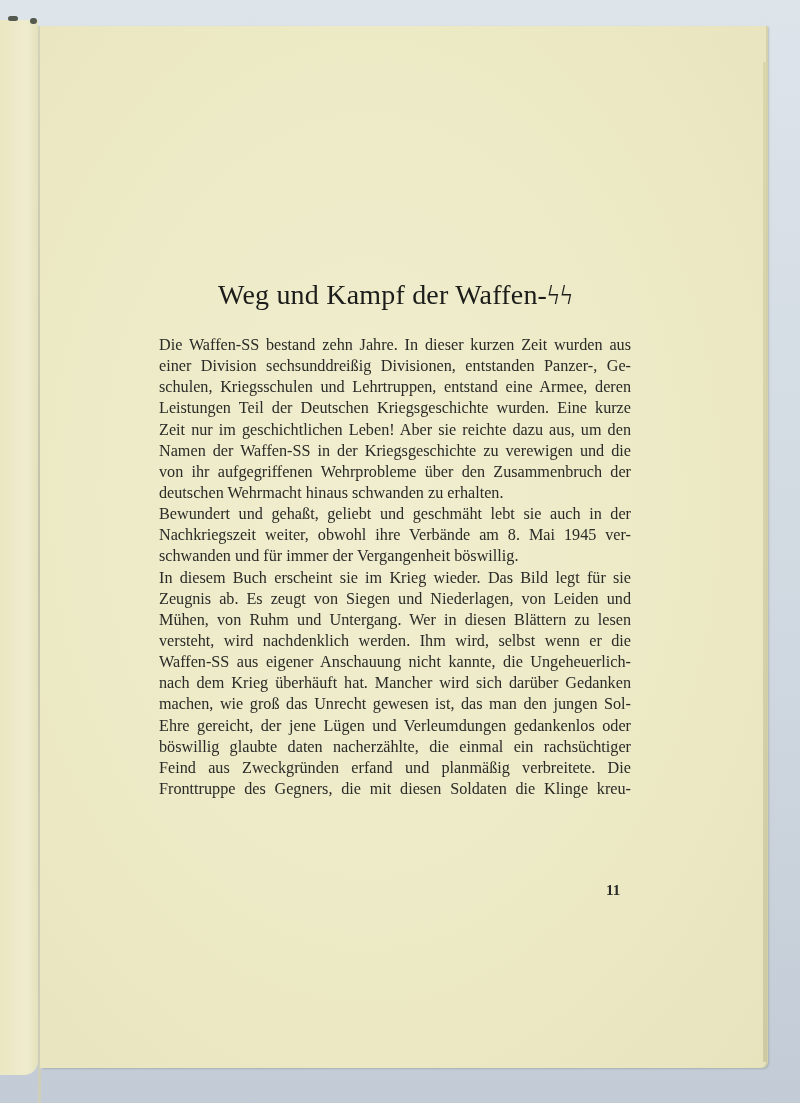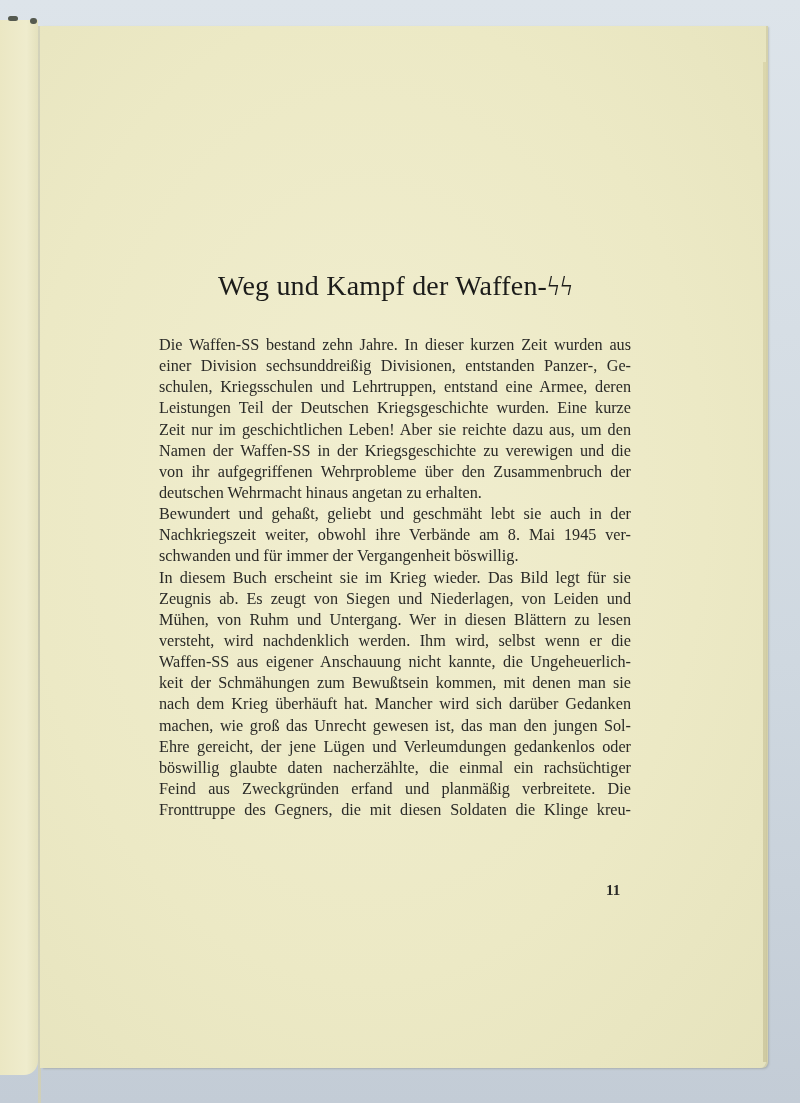--- a/index.html
+++ b/index.html
@@ -74,20 +74,21 @@
       top: 270px;
       width: 380px;
       height: 36px;
     }
     .title-text {
       font-family: "Liberation Serif", "DejaVu Serif", serif;
       font-size: 28px;
       color: #1c1c1a;
       white-space: nowrap;
       letter-spacing: 0.2px;
+      margin-top: 9px;
     }
     .body-text {
       position: absolute;
       left: 159px;
       top: 335px;
       width: 472px;
       font-family: "Liberation Serif", "DejaVu Serif", serif;
       font-size: 16.2px;
       line-height: 21.15px;
       color: #2a2a27;
@@ -131,32 +132,31 @@
 
 <div class="body-text">
 
   <span class="line">Die Waffen-SS bestand zehn Jahre. In dieser kurzen Zeit wurden aus</span>
   <span class="line">einer Division sechsunddreißig Divisionen, entstanden Panzer-, Ge-</span>
   <span class="line">schulen, Kriegsschulen und Lehrtruppen, entstand eine Armee, deren</span>
   <span class="line">Leistungen Teil der Deutschen Kriegsgeschichte wurden. Eine kurze</span>
   <span class="line">Zeit nur im geschichtlichen Leben! Aber sie reichte dazu aus, um den</span>
   <span class="line">Namen der Waffen-SS in der Kriegsgeschichte zu verewigen und die</span>
   <span class="line">von ihr aufgegriffenen Wehrprobleme über den Zusammenbruch der</span>
-  <span class="line last">deutschen Wehrmacht hinaus angetan zu erhalten.</span>
+  <span class="line last">deutschen Wehrmacht hinaus schwanden zu erhalten.</span>
 
   <span class="line">Bewundert und gehaßt, geliebt und geschmäht lebt sie auch in der</span>
   <span class="line">Nachkriegszeit weiter, obwohl ihre Verbände am 8. Mai 1945 ver-</span>
   <span class="line last">schwanden und für immer der Vergangenheit böswillig.</span>
 
   <span class="line">In diesem Buch erscheint sie im Krieg wieder. Das Bild legt für sie</span>
   <span class="line">Zeugnis ab. Es zeugt von Siegen und Niederlagen, von Leiden und</span>
   <span class="line">Mühen, von Ruhm und Untergang. Wer in diesen Blättern zu lesen</span>
   <span class="line">versteht, wird nachdenklich werden. Ihm wird, selbst wenn er die</span>
   <span class="line">Waffen-SS aus eigener Anschauung nicht kannte, die Ungeheuerlich-</span>
-  <span class="line">keit der Schmähungen zum Bewußtsein kommen, mit denen man sie</span>
   <span class="line">nach dem Krieg überhäuft hat. Mancher wird sich darüber Gedanken</span>
   <span class="line">machen, wie groß das Unrecht gewesen ist, das man den jungen Sol-</span>
   <span class="line">Ehre gereicht, der jene Lügen und Verleumdungen gedankenlos oder</span>
   <span class="line">böswillig glaubte daten nacherzählte, die einmal ein rachsüchtiger</span>
   <span class="line">Feind aus Zweckgründen erfand und planmäßig verbreitete. Die</span>
   <span class="line">Fronttruppe des Gegners, die mit diesen Soldaten die Klinge kreu-</span>
 </div>
 
 <div class="page-number">11</div>
 

